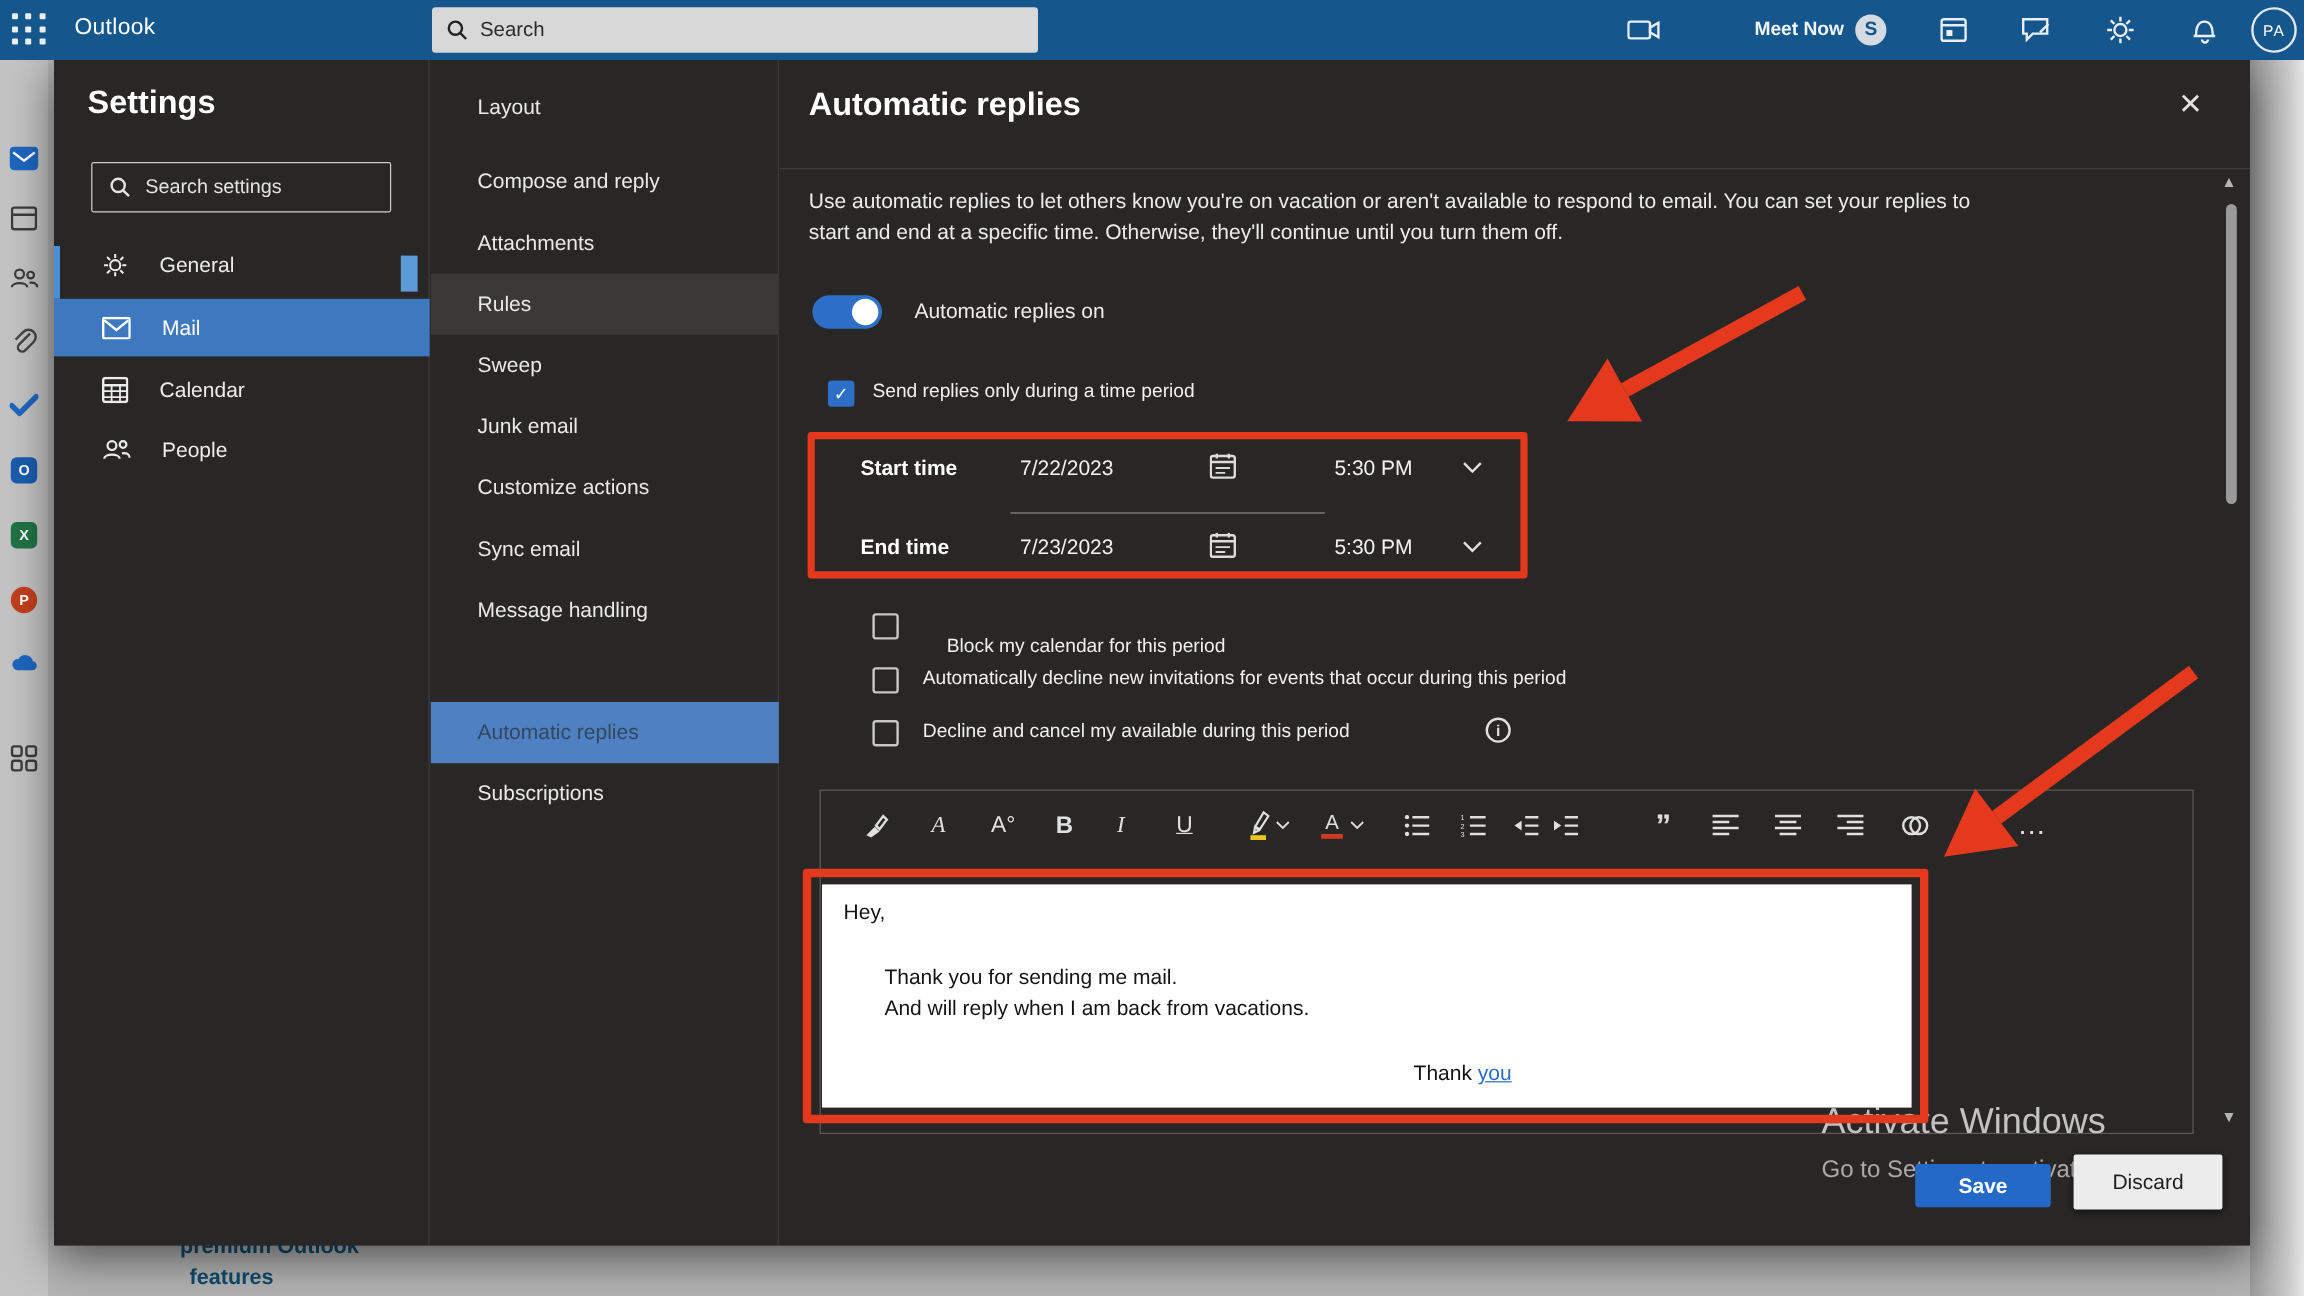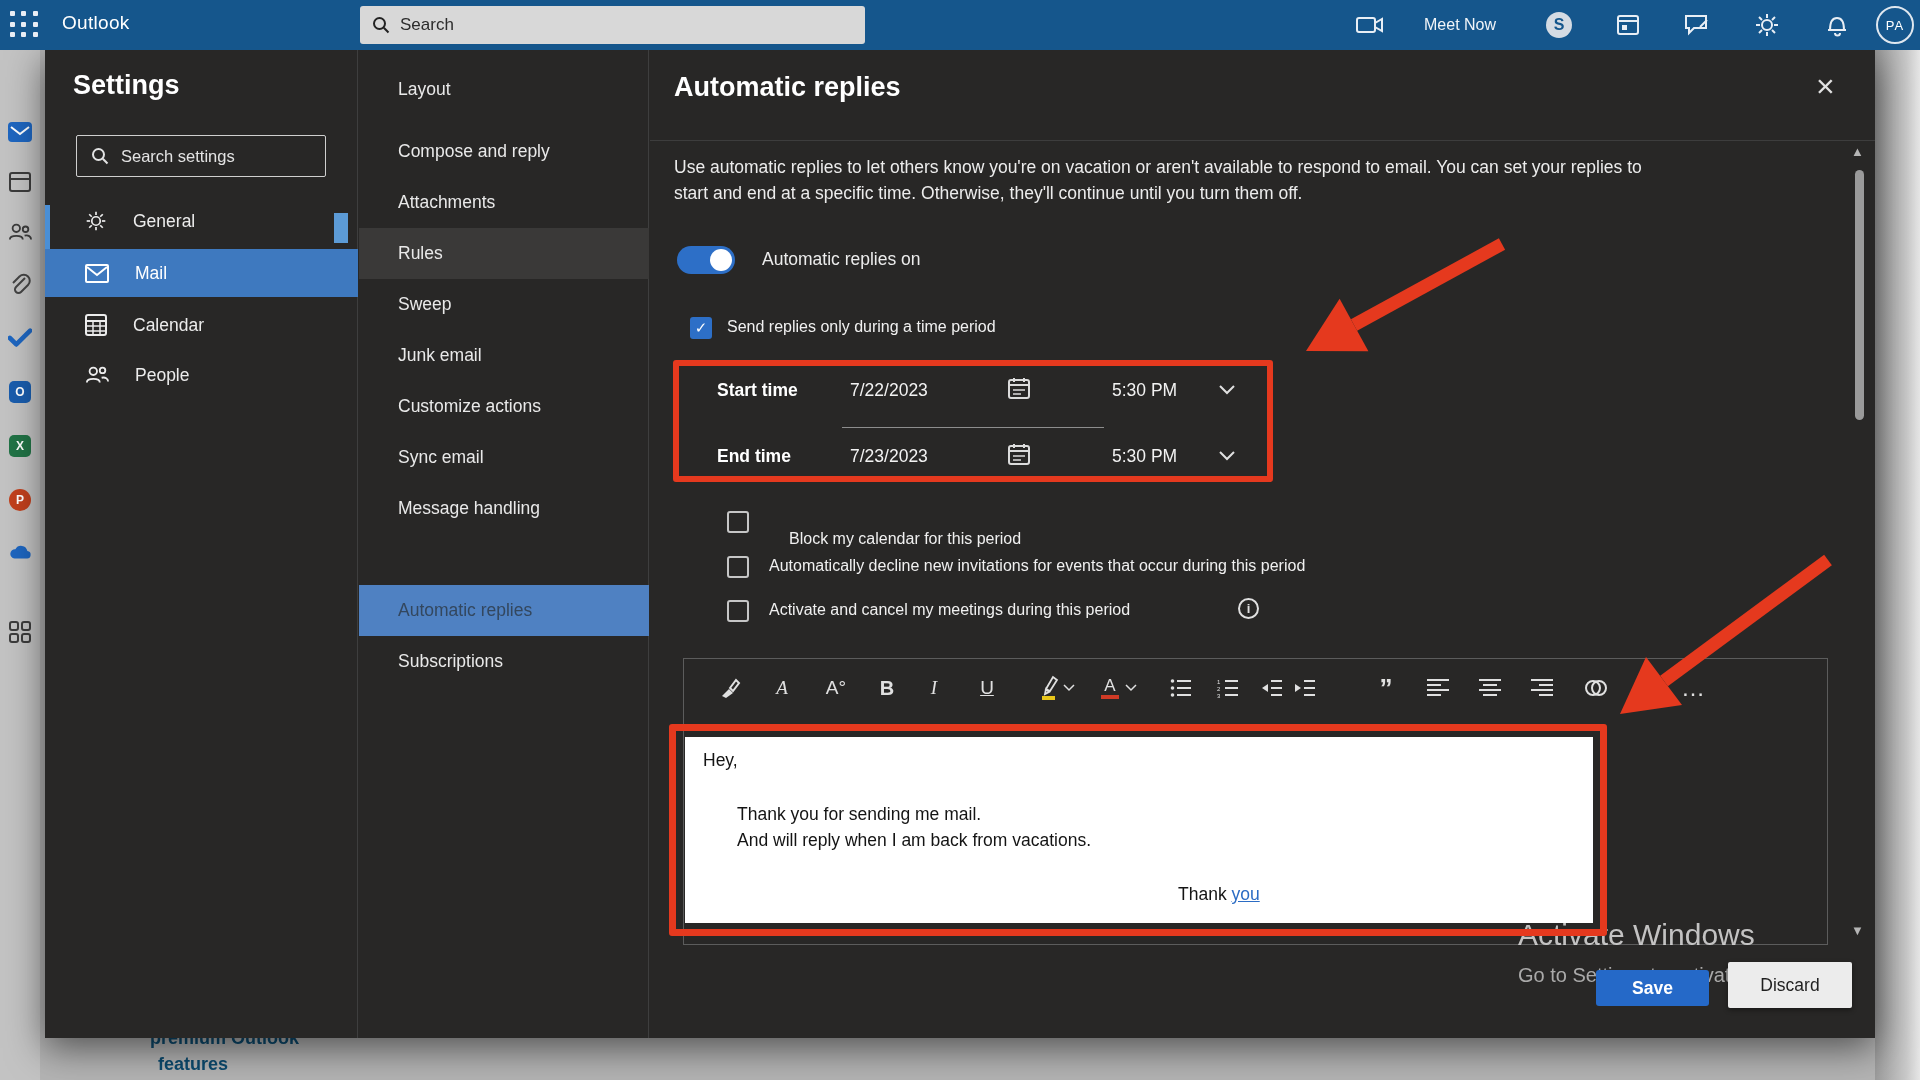--- a/index.html
+++ b/index.html
@@ -124,21 +124,21 @@
         <line x1="11.8" y1="11.8" x2="16.5" y2="16.5" stroke="#222" stroke-width="2"></line>
       </svg>
     <input placeholder="Search" style="">
   </div>
   <div class="tbi" style="left:1356px;">
     <svg class="icon" width="28" height="20" viewBox="0 0 28 20">
         <rect x="1" y="3" width="18" height="14" rx="2" fill="none" stroke="#e8eef5" stroke-width="2"></rect>
         <path d="M19 8 L26 4 V16 L19 12 Z" fill="none" stroke="#e8eef5" stroke-width="2"></path>
       </svg>
   </div>
-  <div class="tbi meetnow-label" style="left:1424px;">Meet Now</div>
+  <div class="tbi meetnow-label" style="left:1462px;font-weight:bold;">Meet Now</div>
   <div class="tbi" style="left:1546px;">
       <span class="skype-circle">S</span>
     </div>
   <div class="tbi" style="left:1616px;">
     <svg class="icon" width="24" height="24" viewBox="0 0 24 24">
         <rect x="2" y="3" width="20" height="18" rx="2" fill="none" stroke="#e8eef5" stroke-width="2"></rect>
         <line x1="2" y1="8" x2="22" y2="8" stroke="#e8eef5" stroke-width="2"></line>
         <rect x="6" y="12" width="5" height="5" fill="#e8eef5"></rect>
       </svg>
   </div>
@@ -384,21 +384,21 @@
         </svg>
     </div>
 
     <div class="red-rect rr1"></div>
 
     <div class="cbx empty" style="left:77px; top:461px;"></div>
     <div class="cb-label" style="left:119px; top:480px;margin-left:20px;">Block my calendar for this period</div>
     <div class="cbx empty" style="left:77px; top:506px;"></div>
     <div class="cb-label" style="left:119px; top:507px;">Automatically decline new invitations for events that occur during this period</div>
     <div class="cbx empty" style="left:77px; top:550px;"></div>
-    <div class="cb-label" style="left:119px; top:551px;">Activate and cancel my meetings during this period</div>
+    <div class="cb-label" style="left:119px; top:551px;">Decline and cancel my available during this period</div>
     <div class="info-circle">i</div>
 
     <div class="editor">
       <div class="tool" style="left:30px;">
         <svg class="icon" width="22" height="22" viewBox="0 0 22 22">
             <path d="M3 19 L10 12 L14 16 L7 21 Z" fill="#e0e0e0"></path>
             <path d="M11 11 L17 3 L20 6 L14 14 Z" fill="none" stroke="#e0e0e0" stroke-width="2"></path>
           </svg>
       </div>
       <div class="tool" style="left:82px; font-style:italic; font-family:'Liberation Serif',serif;">A</div>

